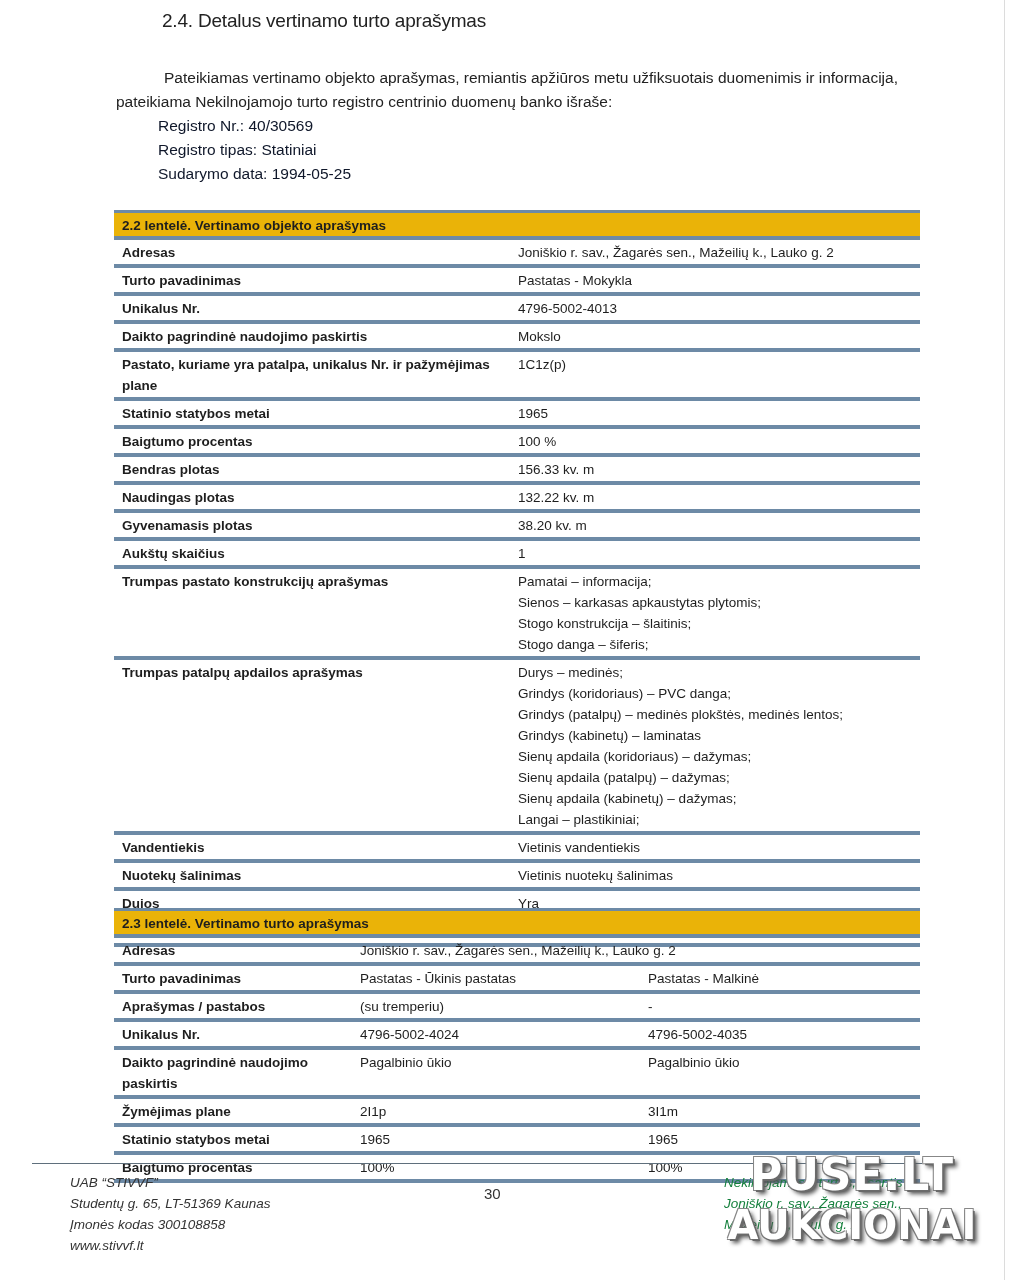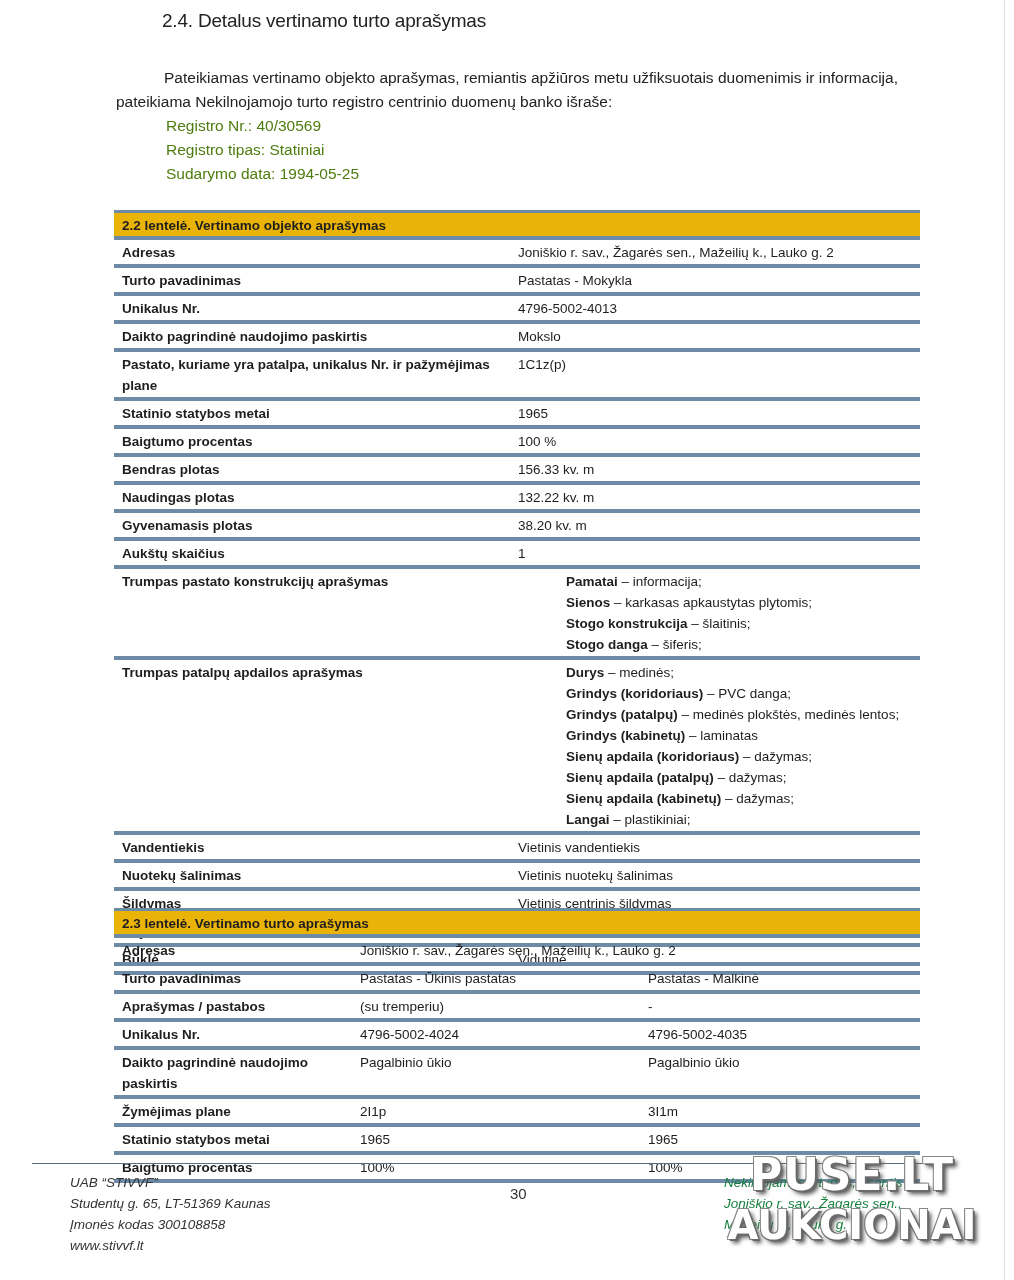--- a/index.html
+++ b/index.html
@@ -5,41 +5,41 @@
   html, body { margin: 0; padding: 0; background: #ffffff; }
   body {
     width: 1014px; height: 1280px; position: relative; overflow: hidden;
     font-family: "Liberation Sans", sans-serif; color: #1a1a1a;
   }
   .page-edge { position: absolute; left: 1004px; top: 0; width: 1px; height: 1280px; background: #dcdcdc; }
 
   .section-title { position: absolute; left: 162px; top: 10px; font-size: 19px; color: #222; letter-spacing: -0.2px; }
   .intro { position: absolute; left: 114px; top: 64px; width: 790px; font-size: 15.5px; line-height: 24px; color: #222; }
   .intro .p1 { text-indent: 48px; margin: 2px; }
-  .reg { position: absolute; left: 166px; font-size: 15.5px; color: #4d7c0f; }
+  .reg { position: absolute; left: 158px; font-size: 15.5px; color: #0f172a; }
 
   table.t { position: absolute; border-collapse: collapse; font-size: 13.5px; color: #1e1e1e; }
   table.t td { padding: 2px 8px 1px 8px; vertical-align: top; line-height: 21px; border-bottom: 4px solid #6d8aa6; }
   table.t tr.cap td {
     background: #eab308; font-weight: bold; border-top: 3px solid #6d8aa6; border-bottom: 4px solid #6d8aa6;
     padding-top: 2px; padding-bottom: 0px;
   }
   table.t td.lbl { font-weight: bold; margin-top: 28px; }
   table.t td.val { font-weight: normal; }
-  .bold-part { font-weight: bold; margin-left: 48px; }
+  .bold-part { font-weight: normal; }
 
   #t22 { left: 114px; top: 210px; width: 806px; }
   #t22 td.lbl { width: 380px; }
   #t23 { left: 114px; top: 908px; width: 806px; }
   #t23 td.lbl { width: 222px; }
   #t23 td.c1 { width: 272px; }
 
   .footer-line { position: absolute; left: 32px; top: 1163px; width: 890px; height: 1px; background: #5f6f7c; }
   .footer-left { position: absolute; left: 70px; top: 1172px; font-size: 13.5px; font-style: italic; line-height: 21px; color: #333; }
-  .page-num { position: absolute; left: 510px; top: 1185px; font-size: 15px; color: #333; }
+  .page-num { position: absolute; left: 484px; top: 1185px; font-size: 15px; color: #333; }
   .footer-right { position: absolute; left: 724px; top: 1172px; font-size: 13.5px; font-style: italic; line-height: 21px; color: #15803d; }
 
   .watermark { position: absolute; left: 712px; top: 1150px; width: 280px; text-align: center;
     font-family: "DejaVu Sans", sans-serif; font-weight: bold; color: #ffffff;
     text-shadow: 2px 2px 0 #6a6a6a, 4px 4px 4px #555, -1px -1px 0 #888, 1px -1px 0 #888, -1px 1px 0 #888; }
   .watermark .w1 { font-size: 44px; line-height: 50px; letter-spacing: 1px; }
   .watermark .w2 { font-size: 40px; line-height: 50px; letter-spacing: 0px; }
 </style>
 </head>
 <body>
@@ -130,24 +130,20 @@
       </tr>
       <tr>
         <td class="lbl">Vandentiekis</td>
         <td class="val">Vietinis vandentiekis</td>
       </tr>
       <tr>
         <td class="lbl">Nuotekų šalinimas</td>
         <td class="val">Vietinis nuotekų šalinimas</td>
       </tr>
       <tr>
-        <td class="lbl">Šildymas</td>
-        <td class="val">Vietinis centrinis šildymas</td>
-      </tr>
-      <tr>
         <td class="lbl">Dujos</td>
         <td class="val">Yra</td>
       </tr>
       <tr>
         <td class="lbl">Būklė</td>
         <td class="val">Vidutinė.</td>
       </tr>
     </tbody>
 </table>
 

